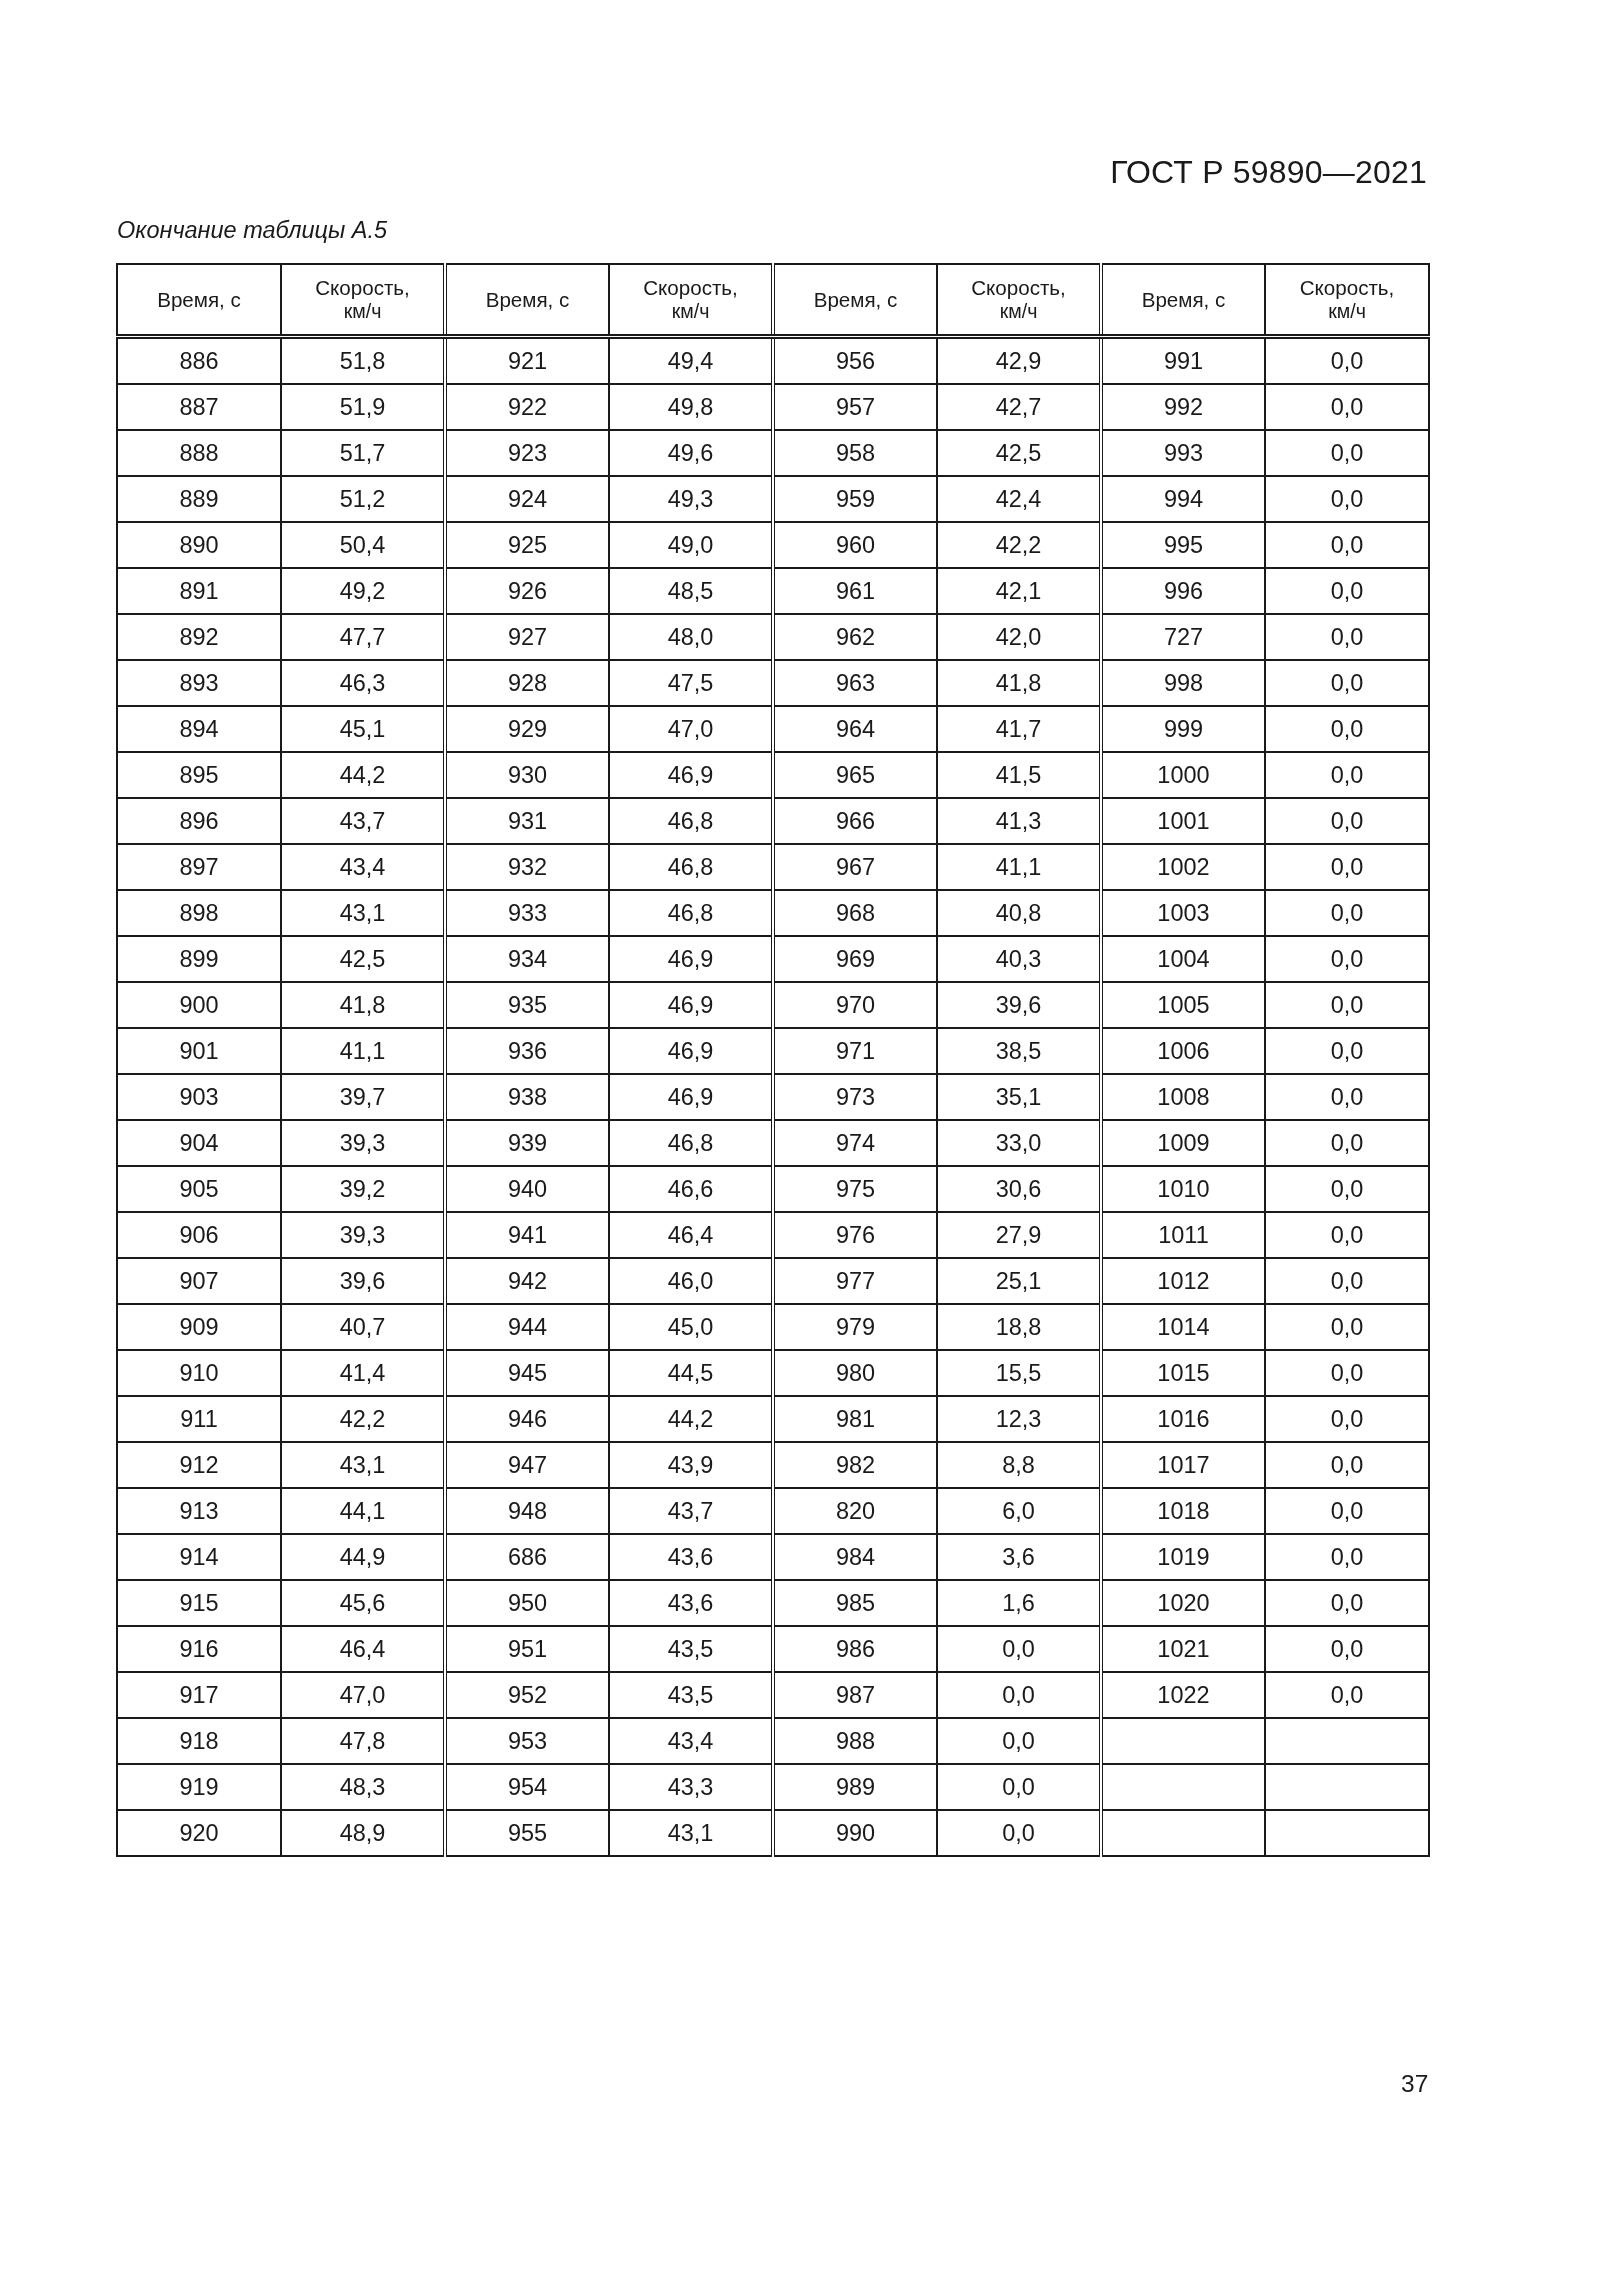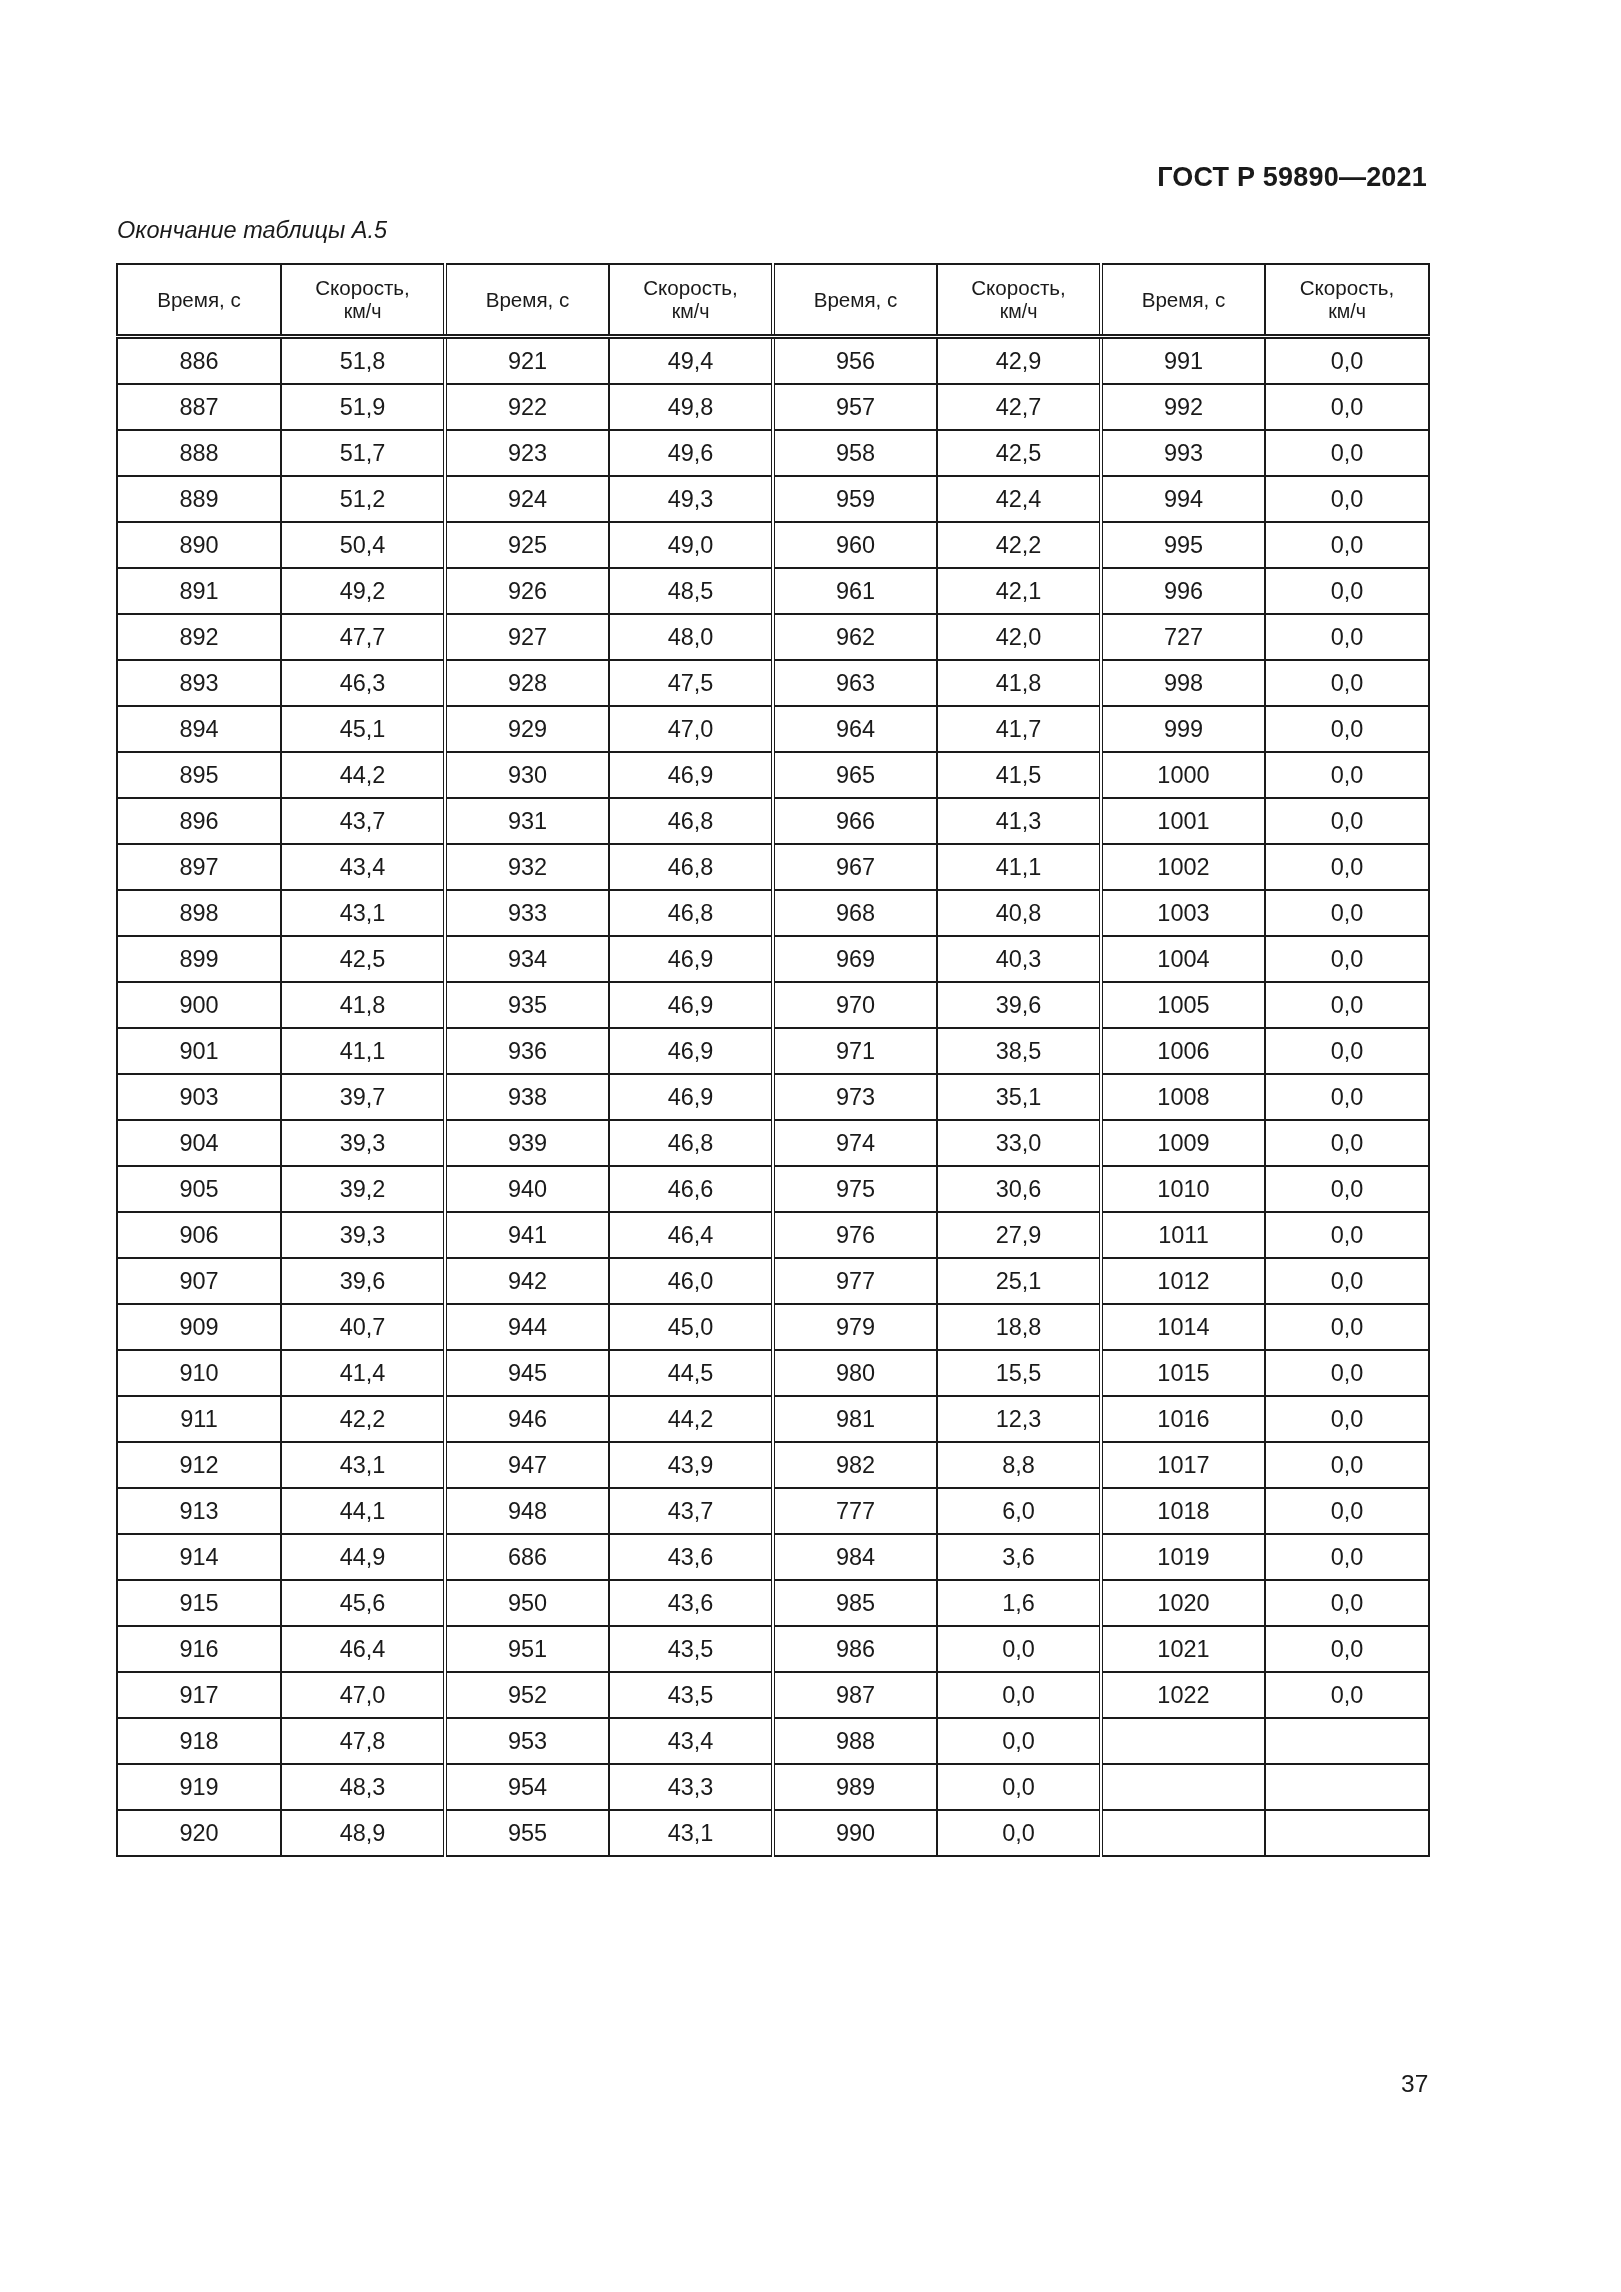--- a/index.html
+++ b/index.html
@@ -1,17 +1,17 @@
 <!DOCTYPE html>
 <html><head>
 <meta charset="utf-8">
 <style>
   html, body { margin: 0; padding: 0; background: #ffffff; }
   body { width: 1621px; height: 2293px; position: relative; font-family: "Liberation Sans", sans-serif; color: #1a1a1a; overflow: hidden; }
-  .doc-code { position: absolute; right: 194px; top: 162px; font-weight: bold; font-size: 27px; letter-spacing: 0.2px; }
+  .doc-code { position: absolute; right: 194px; top: 154px; font-weight: normal; font-size: 32px; letter-spacing: 0.2px; }
   .caption { position: absolute; left: 117px; top: 217px; font-style: italic; font-size: 23.5px; }
   .page-number { position: absolute; left: 1401px; top: 2070px; font-size: 24.5px; text-align: center; }
 
   table.data { position: absolute; left: 116px; top: 263px; width: 1312px; border-collapse: collapse; table-layout: fixed; border: 2.9px solid #1a1a1a; }
   table.data col.t { width: 164px; }
   table.data col.v { width: 164px; }
   table.data th, table.data td { border: 2px solid #1a1a1a; text-align: center; vertical-align: middle; padding: 0; font-weight: normal; }
   table.data th { height: 69px; font-size: 20.6px; line-height: 23.5px; border-bottom: 5.9px double #1a1a1a; }
   table.data th .unit { display: block; font-size: 19.6px; }
   table.data td { height: 44px; font-size: 23.5px; }
@@ -295,21 +295,21 @@
         <td>982</td>
         <td class="pair-end">8,8</td>
         <td>1017</td>
         <td>0,0</td>
       </tr>
       <tr>
         <td>913</td>
         <td class="pair-end">44,1</td>
         <td>948</td>
         <td class="pair-end">43,7</td>
-        <td>777</td>
+        <td>820</td>
         <td class="pair-end">6,0</td>
         <td>1018</td>
         <td>0,0</td>
       </tr>
       <tr>
         <td>914</td>
         <td class="pair-end">44,9</td>
         <td>686</td>
         <td class="pair-end">43,6</td>
         <td>984</td>

